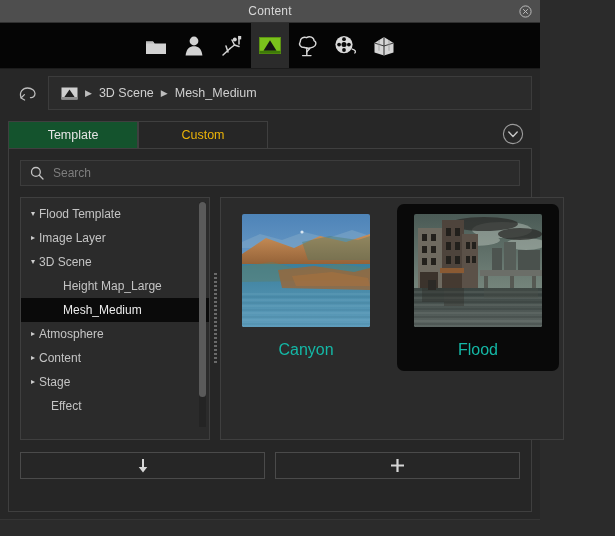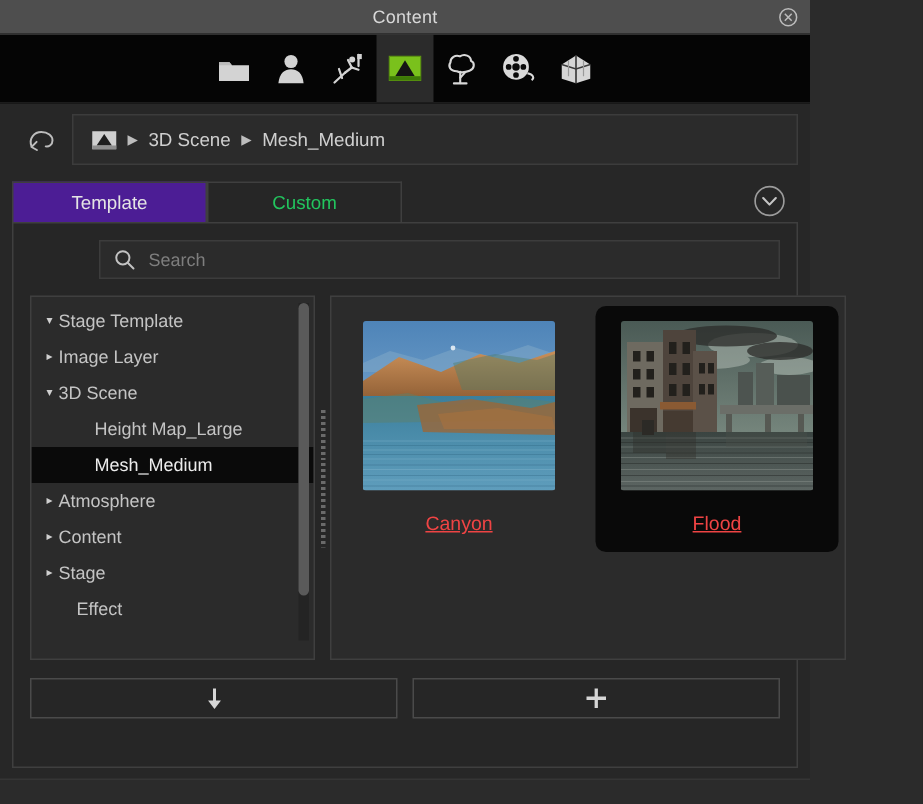--- a/index.html
+++ b/index.html
@@ -130,25 +130,25 @@
   .tab {
     width: 130px;
     height: 27px;
     display: flex;
     align-items: center;
     justify-content: center;
     font-size: 12.5px;
     box-sizing: border-box;
     border: 1px solid #3f3f3f;
     border-bottom: none;
-    color: #22c55e;
+    color: #eab308;
     background: #262626;
   }
   .tab.active {
-    background: #4c1d95;
+    background: #14532d;
     color: #e4e4e4;
   }
   .tabs-spacer { flex: 1; }
   .collapse-btn {
     width: 26px;
     height: 26px;
     margin-right: 6px;
     margin-bottom: 1px;
     display: flex;
     align-items: center;
@@ -171,21 +171,20 @@
   
   .search-box {
     height: 26px;
     border: 1px solid #3c3c3c;
     background: #2b2b2b;
     display: flex;
     align-items: center;
     padding: 0 9px;
     gap: 9px;
     box-sizing: border-box;
-    margin-left: 46px;
   }
   .search-placeholder {
     font-size: 12px;
     color: #7e7e7e;
   }
 
   
   .split {
     display: flex;
     margin-top: 11px;
@@ -286,23 +285,22 @@
   }
   .thumb-img {
     width: 128px;
     height: 113px;
     border-radius: 2px;
     overflow: hidden;
     position: relative;
   }
   .thumb-label {
     margin-top: 14px;
-    font-size: 13px;
-    color: #ef4444;
-    text-decoration: underline;
+    font-size: 16px;
+    color: #14b8a6;
   }
 
   
   .btn-row {
     display: flex;
     gap: 10px;
     margin-top: 12px;
     height: 27px;
   }
   .wide-btn {
@@ -460,21 +458,21 @@
         <span class="search-placeholder">Search</span>
       </div>
 
       <div class="split">
 
         <div class="tree-panel">
           <div class="tree-list">
 
             <div class="tree-item d0">
               <span class="tw">▾</span>
-              <span>Stage Template</span>
+              <span>Flood Template</span>
             </div>
 
 
             <div class="tree-item d0">
               <span class="tw">▸</span>
               <span>Image Layer</span>
             </div>
 
             <div class="tree-item d0">
               <span class="tw">▾</span>

